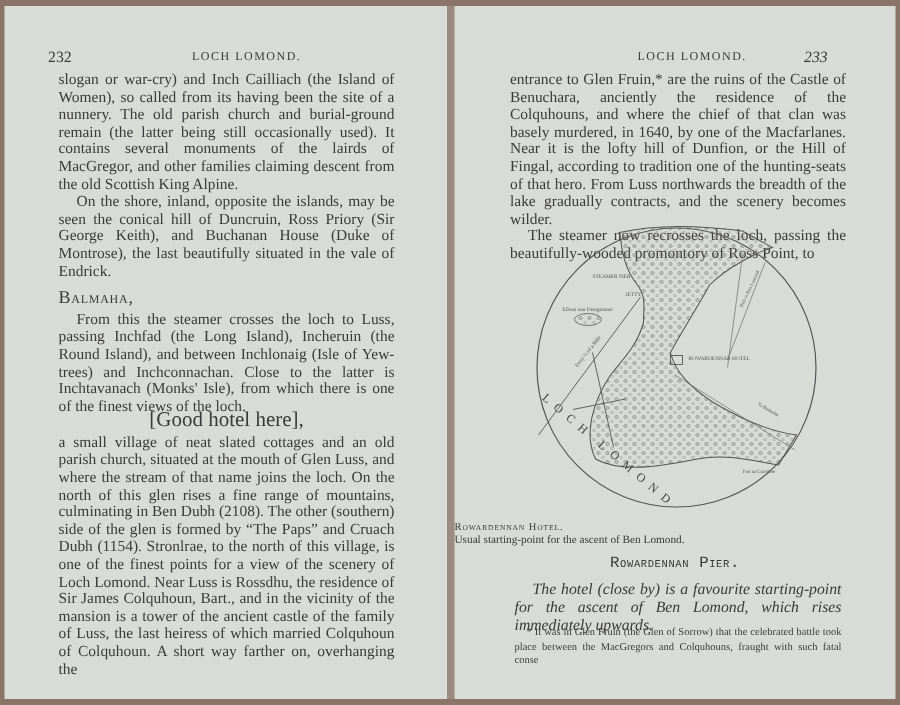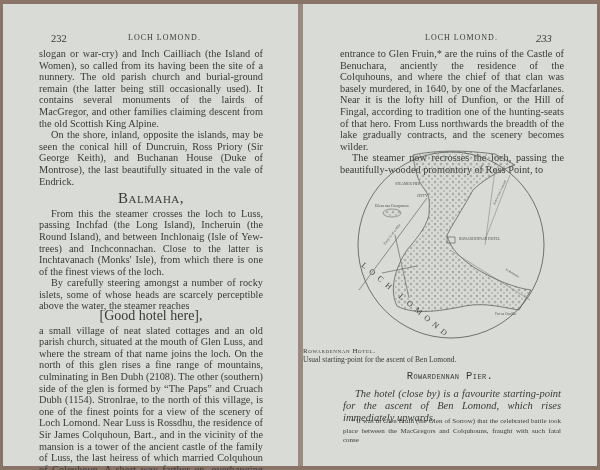--- a/index.html
+++ b/index.html
@@ -8,48 +8,47 @@
   .page{position:absolute;top:4px;height:462px;background:#d9dbd6;}
   .page.left{left:3px;width:295px;}
   .page.right{left:303px;width:294px;}
   .gutter{position:absolute;left:298px;top:4px;width:5px;height:462px;background:#9a8a80;}
   .hdr{position:absolute;top:33px;font-size:9.5px;}
   .hdr .num{position:absolute;font-size:10.5px;}
   .hdr .title{position:absolute;letter-spacing:1px;font-size:8px;text-transform:uppercase;}
   .text{position:absolute;font-size:10.3px;line-height:11.6px;text-align:justify;}
   .text p{margin:0;}
   .text p.ind{text-indent:12px;}
-  .head{text-align:center;font-variant:small-caps;font-size:15px;letter-spacing:.5px;margin:6px 0 3px;}
+  .head{font-variant:small-caps;font-size:12px;letter-spacing:.5px;margin:6px 0 3px;}
   .sub{text-align:center;font-size:14px;margin:-2px 0 3px;}
   .map{position:absolute;left:355px;top:150px;width:192px;height:190px;}
   .cap{position:absolute;left:303px;width:294px;text-align:left;}
   .cap1{top:347px;font-size:7px;letter-spacing:.6px;font-variant:small-caps;}
   .cap2{top:355px;font-size:7.5px;}
   .pierhead{position:absolute;left:303px;width:294px;top:370px;text-align:center;font-size:10.5px;font-variant:small-caps;letter-spacing:.4px;font-family:Liberation Mono, monospace;}
   .pier{position:absolute;left:343px;width:218px;top:388px;font-size:10.5px;line-height:12px;text-align:justify;font-style:italic;}
   .foot{position:absolute;left:343px;width:218px;top:417px;font-size:7px;line-height:9.5px;text-align:justify;}
 </style>
 </head>
 <body>
 
 <div class="page left"></div>
 <div class="gutter"></div>
 <div class="page right"></div>
 
 <div class="hdr" style="left:0;width:300px;">
-  <span class="num" style="left:51px;">232</span>
+  <span class="num" style="left:32px;">232</span>
   <span class="title" style="left:128px;">LOCH LOMOND.</span>
 </div>
 
 <div class="text" style="left:39px;top:48px;width:224px;">
   <p>slogan or war-cry) and Inch Cailliach (the Island of Women), so called from its having been the site of a nunnery. The old parish church and burial-ground remain (the latter being still occasionally used). It contains several monuments of the lairds of MacGregor, and other families claiming descent from the old Scottish King Alpine.</p>
   <p class="ind">On the shore, inland, opposite the islands, may be seen the conical hill of Duncruin, Ross Priory (Sir George Keith), and Buchanan House (Duke of Montrose), the last beautifully situated in the vale of Endrick.</p>
   <div class="head">Balmaha,</div>
   <p class="ind">From this the steamer crosses the loch to Luss, passing Inchfad (the Long Island), Incheruin (the Round Island), and between Inchlonaig (Isle of Yew-trees) and Inchconnachan. Close to the latter is Inchtavanach (Monks' Isle), from which there is one of the finest views of the loch.</p>
-  <p class="ind">By carefully steering amongst a number of rocky islets, some of whose heads are scarcely perceptible above the water, the steamer reaches</p>
   <div class="sub">[Good hotel here],</div>
   <p>a small village of neat slated cottages and an old parish church, situated at the mouth of Glen Luss, and where the stream of that name joins the loch. On the north of this glen rises a fine range of mountains, culminating in Ben Dubh (2108). The other (southern) side of the glen is formed by “The Paps” and Cruach Dubh (1154). Stronlrae, to the north of this village, is one of the finest points for a view of the scenery of Loch Lomond. Near Luss is Rossdhu, the residence of Sir James Colquhoun, Bart., and in the vicinity of the mansion is a tower of the ancient castle of the family of Luss, the last heiress of which married Colquhoun of Colquhoun. A short way farther on, overhanging the</p>
 </div>
 
 <div class="hdr" style="left:300px;width:300px;">
   <span class="title" style="left:125px;">LOCH LOMOND.</span>
   <span class="num" style="left:236px;font-style:italic;">233</span>
 </div>
 
 <div class="text" style="left:340px;top:48px;width:224px;">

